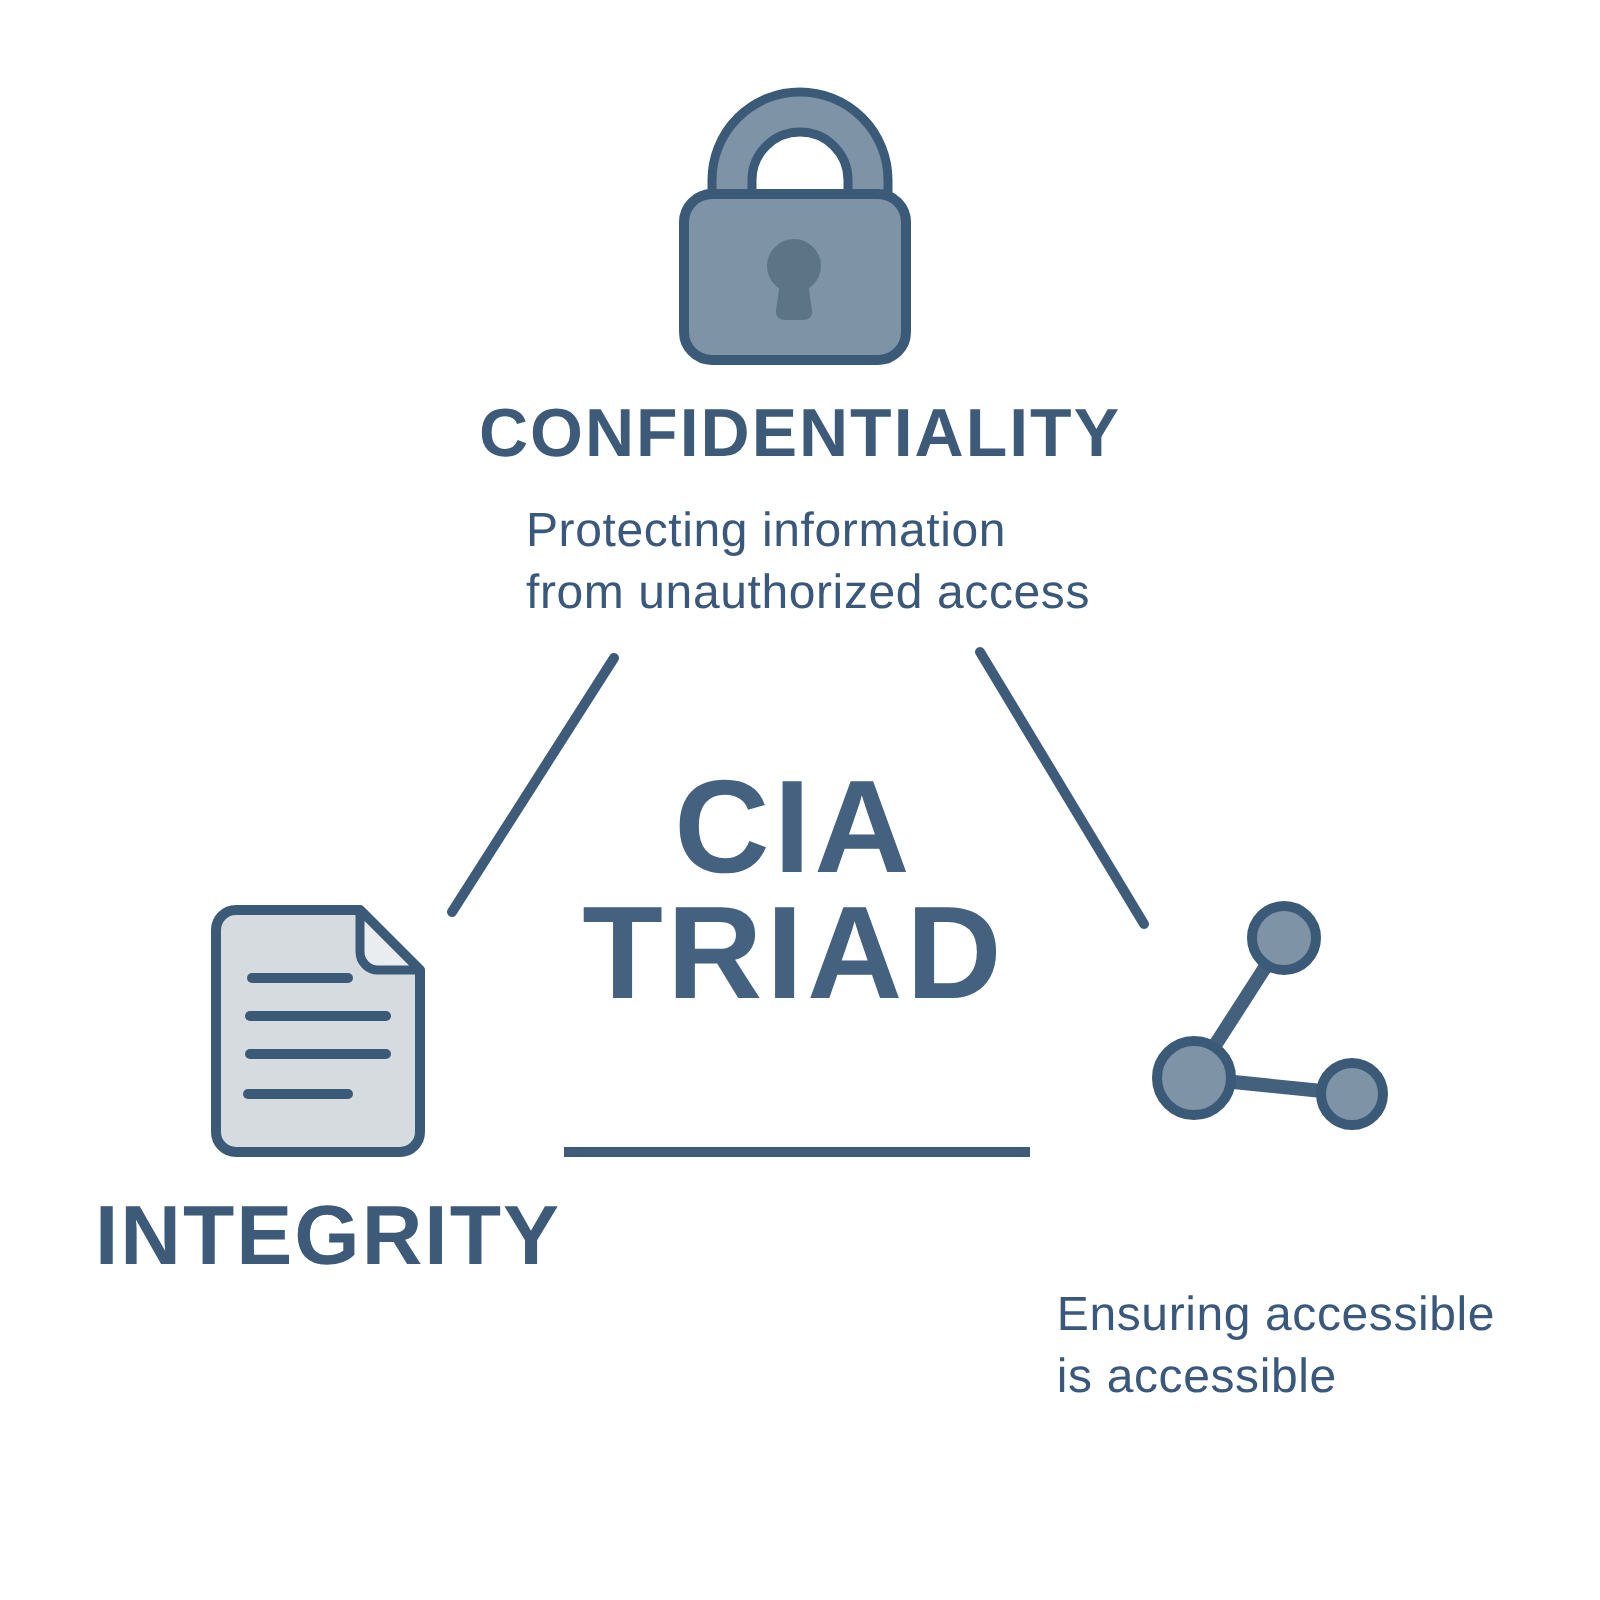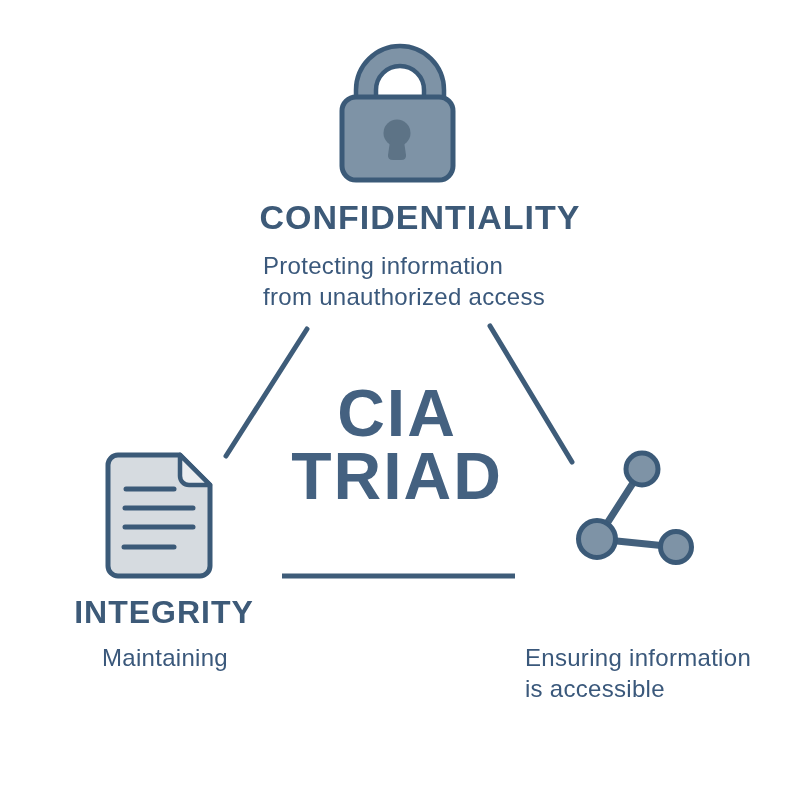--- a/index.html
+++ b/index.html
@@ -9,21 +9,21 @@
     background:#ffffff;
     font-family:"Liberation Sans", sans-serif;
     overflow:hidden;
   }
   .abs{position:absolute;}
   svg{display:block;}
   .node-title{
     position:absolute;
     transform:translateX(-50%);
     font-weight:700;
-    font-size:32px;
+    font-size:42px;
     letter-spacing:1px;
     color:#3d5a78;
     white-space:nowrap;
     text-align:center;
   }
   .node-desc{
     position:absolute;
     transform:translateX(-50%);
     font-weight:500;
     font-size:24px;
@@ -78,29 +78,28 @@
     <circle cx="77" cy="31" r="16" stroke-width="5" fill="#7e93a6" stroke="#3b5a78"></circle>
     <circle cx="32" cy="101" r="18.5" stroke-width="5" fill="#7e93a6" stroke="#3b5a78"></circle>
     <circle cx="111" cy="109" r="15.5" stroke-width="5" fill="#7e93a6" stroke="#3b5a78"></circle>
   </svg>
 
   <div class="center-title" style="left:397px;top:382px;">
     <div>CIA</div>
     <div>TRIAD</div>
   </div>
 
-  <div class="node-title" style="left:420px;top:198px;font-size:34px;">CONFIDENTIALITY</div>
+  <div class="node-title" style="left:400px;top:198px;font-size:34px;">CONFIDENTIALITY</div>
   <div class="node-desc" style="left:404px;top:250px;">
     <div>Protecting information</div>
     <div>from unauthorized access</div>
   </div>
 
   <div class="node-title" style="left:164px;top:594px;">INTEGRITY</div>
   <div class="node-desc" style="left:165px;top:642px;">
-    <div>Maintaining</div>
   </div>
 
   <div class="node-desc" style="left:638px;top:642px;">
-    <div>Ensuring information</div>
+    <div>Ensuring accessible</div>
     <div>is accessible</div>
   </div>
 
 </div>
 
 </body></html>

